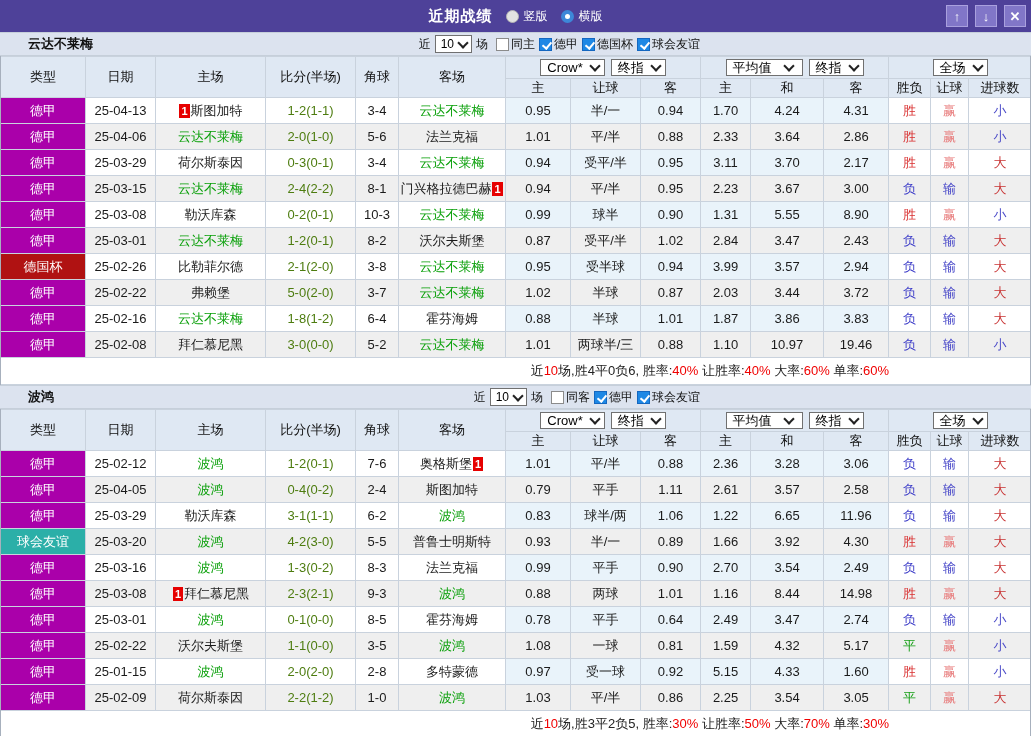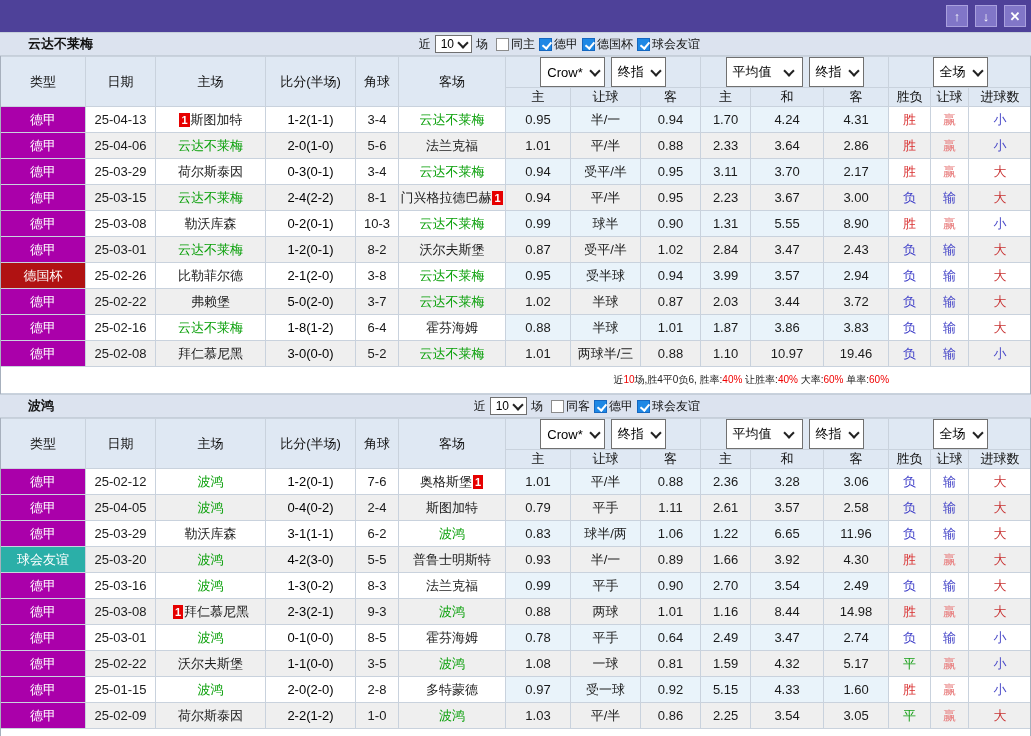--- a/index.html
+++ b/index.html
@@ -21,49 +21,62 @@
   
   .sec-head { height:24px; background:#dce3ef; border-top:1px solid #c6cfda; border-bottom:1px solid #c6cfda; position:relative; display:flex; align-items:center; }
   .team-name { margin-left:28px; font-size:13px; font-weight:bold; color:#111; }
   .filter-bar { position:absolute; right:331px; display:flex; align-items:center; gap:4px; font-size:12px; color:#111; white-space:nowrap; }
   .cbwrap { display:flex; align-items:center; margin-left:4px; cursor:pointer; }
   .cb { width:13px; height:13px; border:1px solid #8b8b8b; background:#fff; display:inline-block; margin-right:2px; position:relative; }
   .cb.on { background:#1e88e5; border-color:#1467c0; }
   .cb.on::after { content:""; position:absolute; left:4px; top:1px; width:4px; height:7px; border:solid #fff; border-width:0 2px 2px 0; transform:rotate(40deg); }
 
   
-  .sel { display:inline-flex; align-items:center; background:#fff; border:1px solid #707070; height:30px; padding:0 5px 0 6px; gap:8px; font-size:13px; color:#000; cursor:pointer; white-space:nowrap; }
+  .sel { display:inline-flex; align-items:center; background:#fff; border:1px solid #707070; height:17px; padding:0 5px 0 6px; gap:8px; font-size:13px; color:#000; cursor:pointer; white-space:nowrap; }
   .sel::after { content:""; width:6px; height:6px; border-right:2px solid #222; border-bottom:2px solid #222; transform:rotate(45deg); margin-top:-3px; flex:none; }
   .sel.small { height:18px; font-size:12px; padding:0 4px 0 5px; gap:5px; }
   .sel.wide { padding-right:9px; gap:13px; }
 
   
   table { width:1031px; border-collapse:collapse; table-layout:fixed; }
   th, td { border:1px solid #c9d2dd; text-align:center; font-weight:normal; padding:0; font-size:13px; overflow:hidden; white-space:nowrap; }
   thead th { background:#dfe8f3; color:#111; }
   thead tr.selrow th { height:22px; }
   thead tr.subrow th { height:18px; }
   .sel-group { display:flex; justify-content:center; align-items:center; gap:6px; }
   tbody td { height:26px; }
   tr.odd td { background:#fff; }
   tr.even td { background:#efefef; }
   tr.odd td.tint { background:#e9f3fa; }
   td.type { color:#fff; }
-  td.score { color:#000000; }
+  td.score { color:#4d7c0f; }
   .focus { color:#0aa00a; }
   .rcard { display:inline-block; background:#e60000; color:#fff; font-size:11px; font-weight:bold; line-height:14px; padding:0 2px; margin:0 1px; }
-  tfoot td { height:27px; background:#fff; text-align:right; padding-right:142px; font-size:10px; color:#222; }
+  tfoot td { height:27px; background:#fff; text-align:right; padding-right:142px; font-size:13px; color:#222; }
   tfoot .red { color:#f00000; }
 </style>
 </head>
 <body>
 
 <div class="app">
 
   <header class="titlebar">
+    <div class="title-group">
+      <span class="app-title">近期战绩</span>
+      <span id="radio-group" style="display:flex;gap:13px;">
+          <span class="radio-opt">
+            <span class="rdo off"></span>
+            <span>竖版</span>
+          </span>
+          <span class="radio-opt">
+            <span class="rdo on"></span>
+            <span>横版</span>
+          </span>
+        </span>
+    </div>
     <div class="winbtns">
       <button class="wbtn"><span>↑</span></button>
       <button class="wbtn"><span>↓</span></button>
       <button class="wbtn"><span>✕</span></button>
     </div>
   </header>
 
   <div id="sections">
   <section>
     <div class="sec-head">

